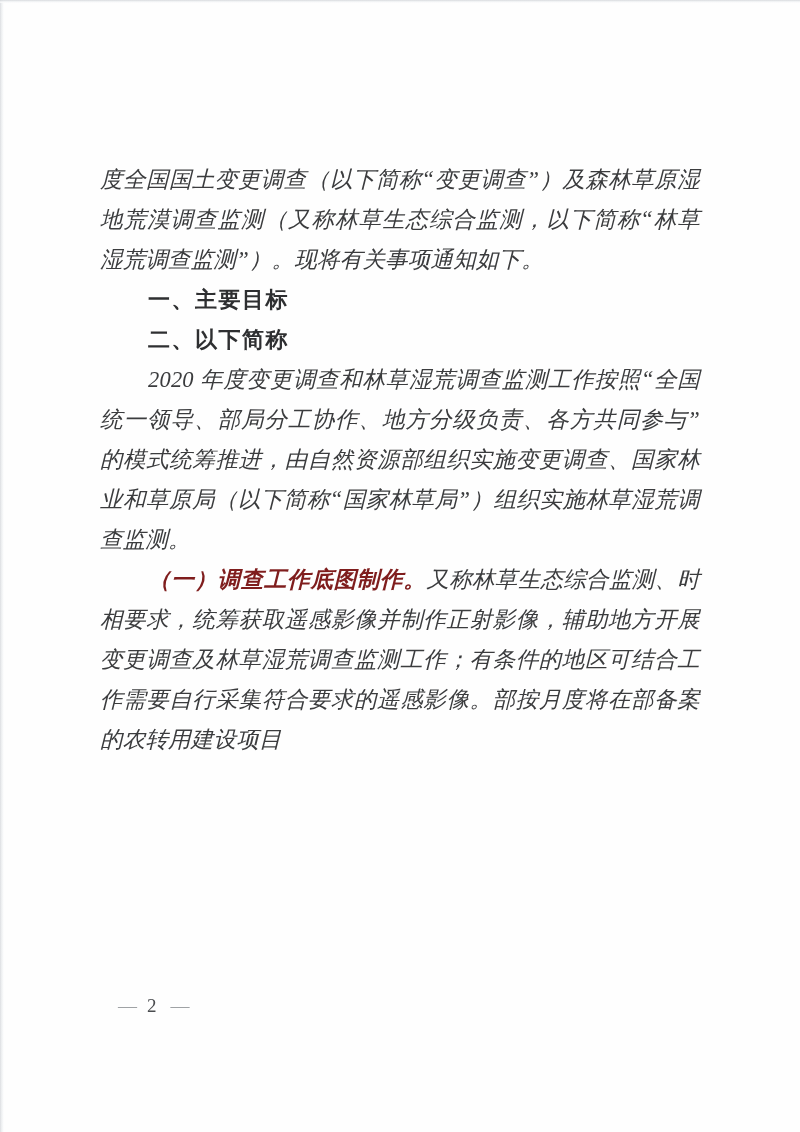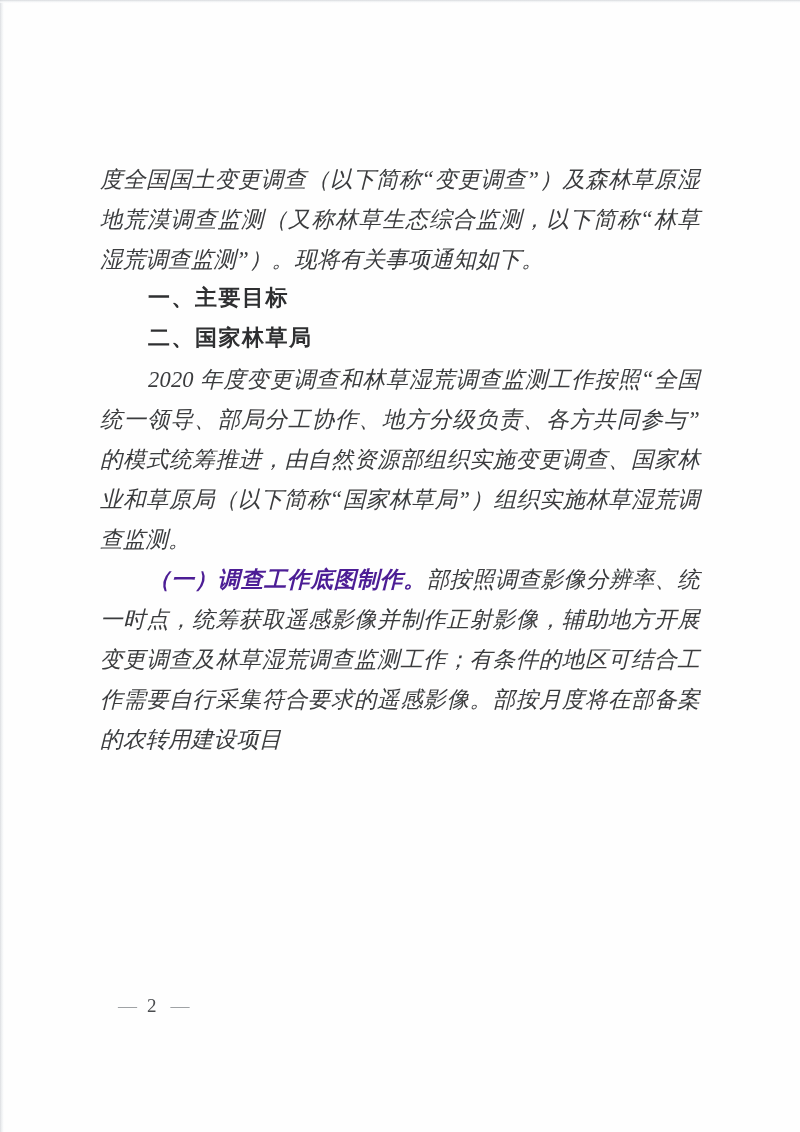--- a/index.html
+++ b/index.html
@@ -63,34 +63,34 @@
     font-style: italic;
     -webkit-font-smoothing: antialiased;
   }
 
   .para.indent {
     text-indent: 48px;
   }
 
   
   .heading {
-    font-family: Liberation Mono, monospace;
+    font-family: Liberation Sans, sans-serif;
     font-size: 22px;
     line-height: 40px;
     font-weight: 700;
     color: #2e2f31;
     margin: 0;
     text-indent: 48px;
     letter-spacing: 1.5px;
   }
 
   
   .lead {
     font-weight: 700;
-    color: #4c1d95;
+    color: #7f1d1d;
     letter-spacing: .6px;
   }
 
   
   .footer {
     position: absolute;
     left: 100px;
     top: 995px;
     width: 600px;
     font-family: "Liberation Serif", "DejaVu Serif", serif;
@@ -117,25 +117,25 @@
   <div class="scan-edge-left"></div>
   <div class="scan-edge-top"></div>
 
   <div class="content">
 
     <p class="para">度全国国土变更调查（以下简称“变更调查”）及森林草原湿地荒漠调查监测（又称林草生态综合监测，以下简称“林草湿荒调查监测”）。现将有关事项通知如下。</p>
 
     <p class="heading">一、主要目标</p>
 
 
-    <p class="heading">二、国家林草局</p>
+    <p class="heading">二、以下简称</p>
 
     <p class="para indent">2020 年度变更调查和林草湿荒调查监测工作按照“全国统一领导、部局分工协作、地方分级负责、各方共同参与”的模式统筹推进，由自然资源部组织实施变更调查、国家林业和草原局（以下简称“国家林草局”）组织实施林草湿荒调查监测。</p>
 
-    <p class="para indent"><span class="lead">（一）调查工作底图制作。</span><span>部按照调查影像分辨率、统一时点，统筹获取遥感影像并制作正射影像，辅助地方开展变更调查及林草湿荒调查监测工作；有条件的地区可结合工作需要自行采集符合要求的遥感影像。部按月度将在部备案的农转用建设项目</span></p>
+    <p class="para indent"><span class="lead">（一）调查工作底图制作。</span><span>又称林草生态综合监测、时相要求，统筹获取遥感影像并制作正射影像，辅助地方开展变更调查及林草湿荒调查监测工作；有条件的地区可结合工作需要自行采集符合要求的遥感影像。部按月度将在部备案的农转用建设项目</span></p>
 
   </div>
 
   <div class="footer">
     <span class="dash">—</span><span class="num">2</span><span class="dash">—</span>
   </div>
 
 </div>
 
 </body></html>

